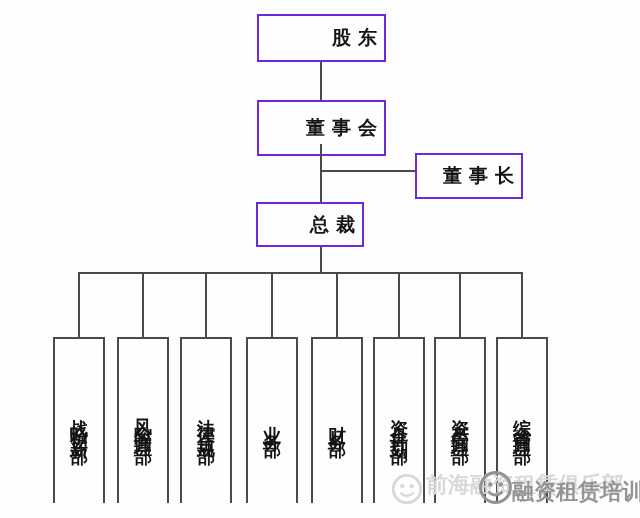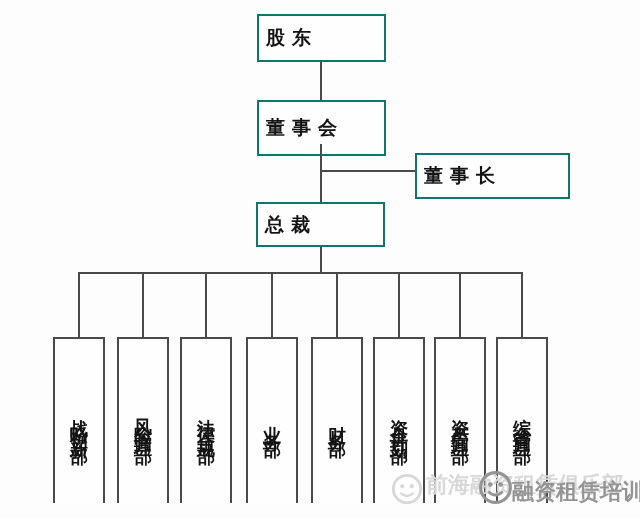--- a/index.html
+++ b/index.html
@@ -11,25 +11,25 @@
     position:relative;
     width:640px;
     height:518px;
     background:#fdfdfd;
     overflow:hidden;
   }
   
   .node{
     position:absolute;
     box-sizing:border-box;
-    border:2px solid #0f766e;
+    border:2px solid #6d28d9;
     background:#fefefe;
     display:flex;
     align-items:center;
-    justify-content:flex-start;
+    justify-content:flex-end;
   }
   .node span{
     font-size:19px;
     font-weight:700;
     color:#141414;
     letter-spacing:7px;
     text-indent:7px;
     white-space:nowrap;
   }
   
@@ -93,25 +93,25 @@
   <div class="vline" style="left:320px;top:62px;height:38px;"></div>
 
   <div class="node" style="left:257px;top:100px;width:129px;height:56px;">
     <span>董事会</span>
   </div>
 
   <div class="vline" style="left:320px;top:144px;height:58px;"></div>
 
   <div class="hline" style="left:322px;top:170px;width:93px;"></div>
 
-  <div class="node" style="left:415px;top:153px;width:155px;height:46px;">
+  <div class="node" style="left:415px;top:153px;width:108px;height:46px;">
     <span>董事长</span>
   </div>
 
-  <div class="node" style="left:256px;top:202px;width:129px;height:45px;">
+  <div class="node" style="left:256px;top:202px;width:108px;height:45px;">
     <span>总裁</span>
   </div>
 
   <div class="vline" style="left:320px;top:247px;height:27px;"></div>
 
   <div class="hline" style="left:78px;top:272px;width:445px;"></div>
 
   <div class="vline" style="left:78px;top:272px;height:65px;"></div>
   <div class="vline" style="left:142px;top:272px;height:65px;"></div>
   <div class="vline" style="left:205px;top:272px;height:65px;"></div>

